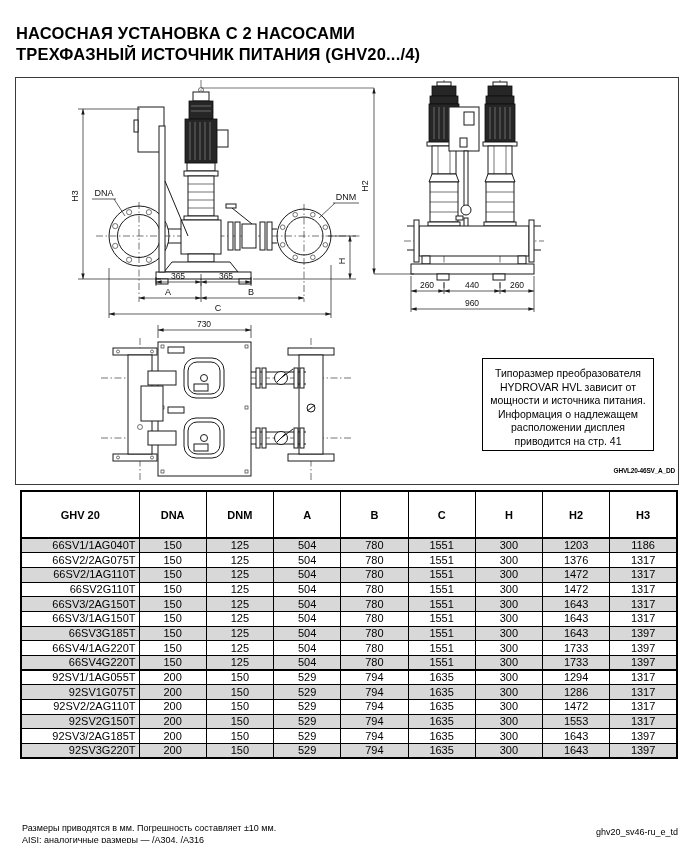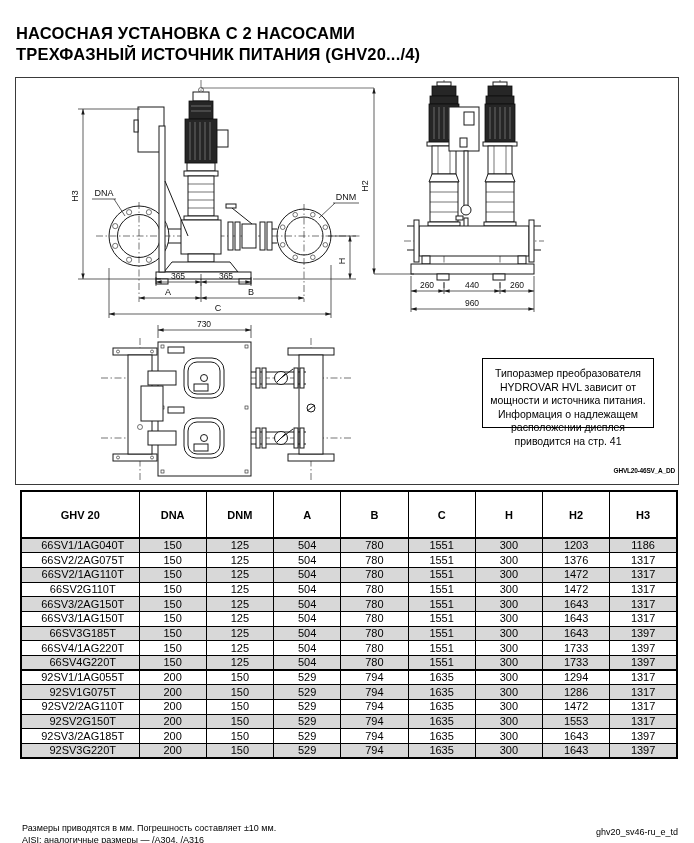--- a/index.html
+++ b/index.html
@@ -15,30 +15,30 @@
   .ln   { stroke:#1a1a1a; stroke-width:1; fill:none; }
   .lnf  { stroke:#1a1a1a; stroke-width:1; fill:#fff; }
   .thin { stroke:#1a1a1a; stroke-width:0.6; fill:none; }
   .dim  { stroke:#1a1a1a; stroke-width:0.7; fill:none; }
   .cl   { stroke:#1a1a1a; stroke-width:0.6; fill:none; stroke-dasharray:7 2.5 1.5 2.5; }
   .dark { fill:#262626; stroke:#111; stroke-width:0.8; }
   .fin  { stroke:#8a8a8a; stroke-width:0.7; }
   .dimtxt { font-size:8.5px; text-anchor:middle; }
   .lbltxt { font-size:9px; text-anchor:middle; }
 
-  .note-box { position:absolute; left:466px; top:280px; width:172px; height:70px; border:1.5px solid #000;
+  .note-box { position:absolute; left:466px; top:280px; width:172px; height:93px; border:1.5px solid #000;
               text-align:center; font-size:10.5px; line-height:13.6px; padding-top:8px; }
   .drawing-ref { position:absolute; right:3px; top:389px; font-size:6.5px; font-weight:bold; letter-spacing:-0.2px; }
 
   table.dims { position:absolute; left:20px; top:477px; width:658px; border-collapse:collapse; table-layout:fixed;
                font-size:11px; border:2px solid #000; }
   table.dims col.model { width:118px; }
   table.dims th { height:47px; border:1px solid #000; border-bottom:2px solid #000; font-weight:bold; text-align:center; background:#fff; font-size:11px; }
   table.dims td { height:14.7px; line-height:13px; border:1px solid #000; text-align:center; padding:0 3px; font-size:11px; }
-  table.dims td:first-child { text-align:center; padding-left:8px; }
+  table.dims td:first-child { text-align:right; padding-left:8px; }
   table.dims tbody tr:nth-child(odd) td { background:#d8d8d8; }
   table.dims tbody tr.group-start td { border-top:2px solid #000; }
 
   .doc-ref { position:absolute; left:20px; right:16px; top:814px; text-align:right; font-size:9px; }
   .footnotes { position:absolute; left:22px; top:810px; font-size:9px; line-height:11.5px; }
 </style>
 </head>
 <body>
 
 <div class="page">

